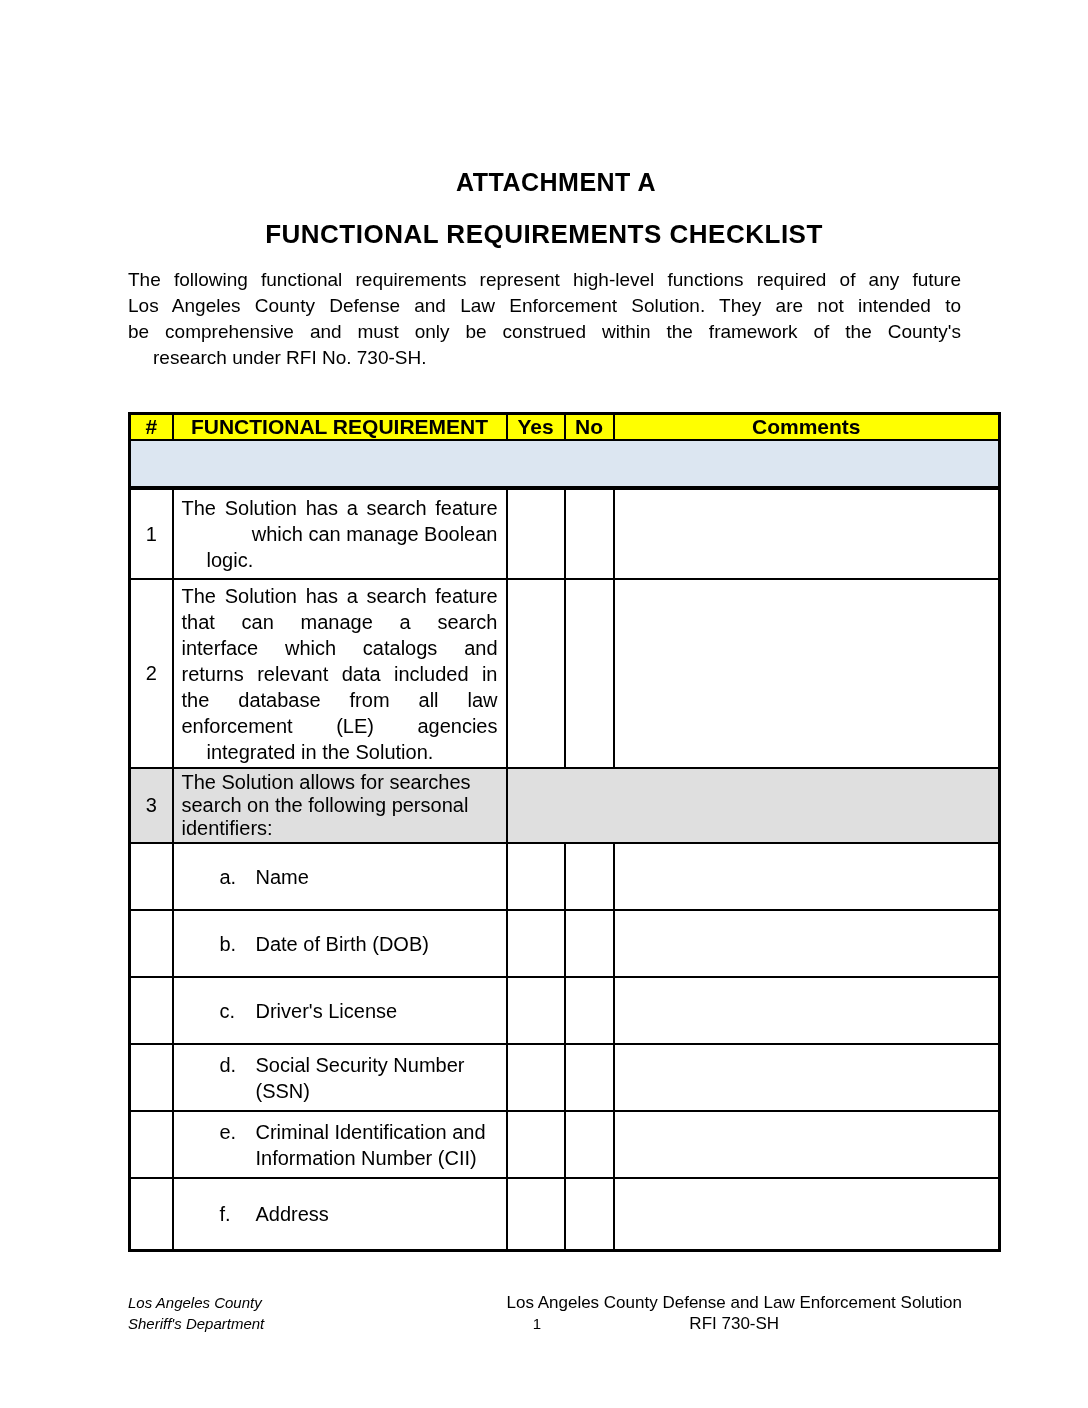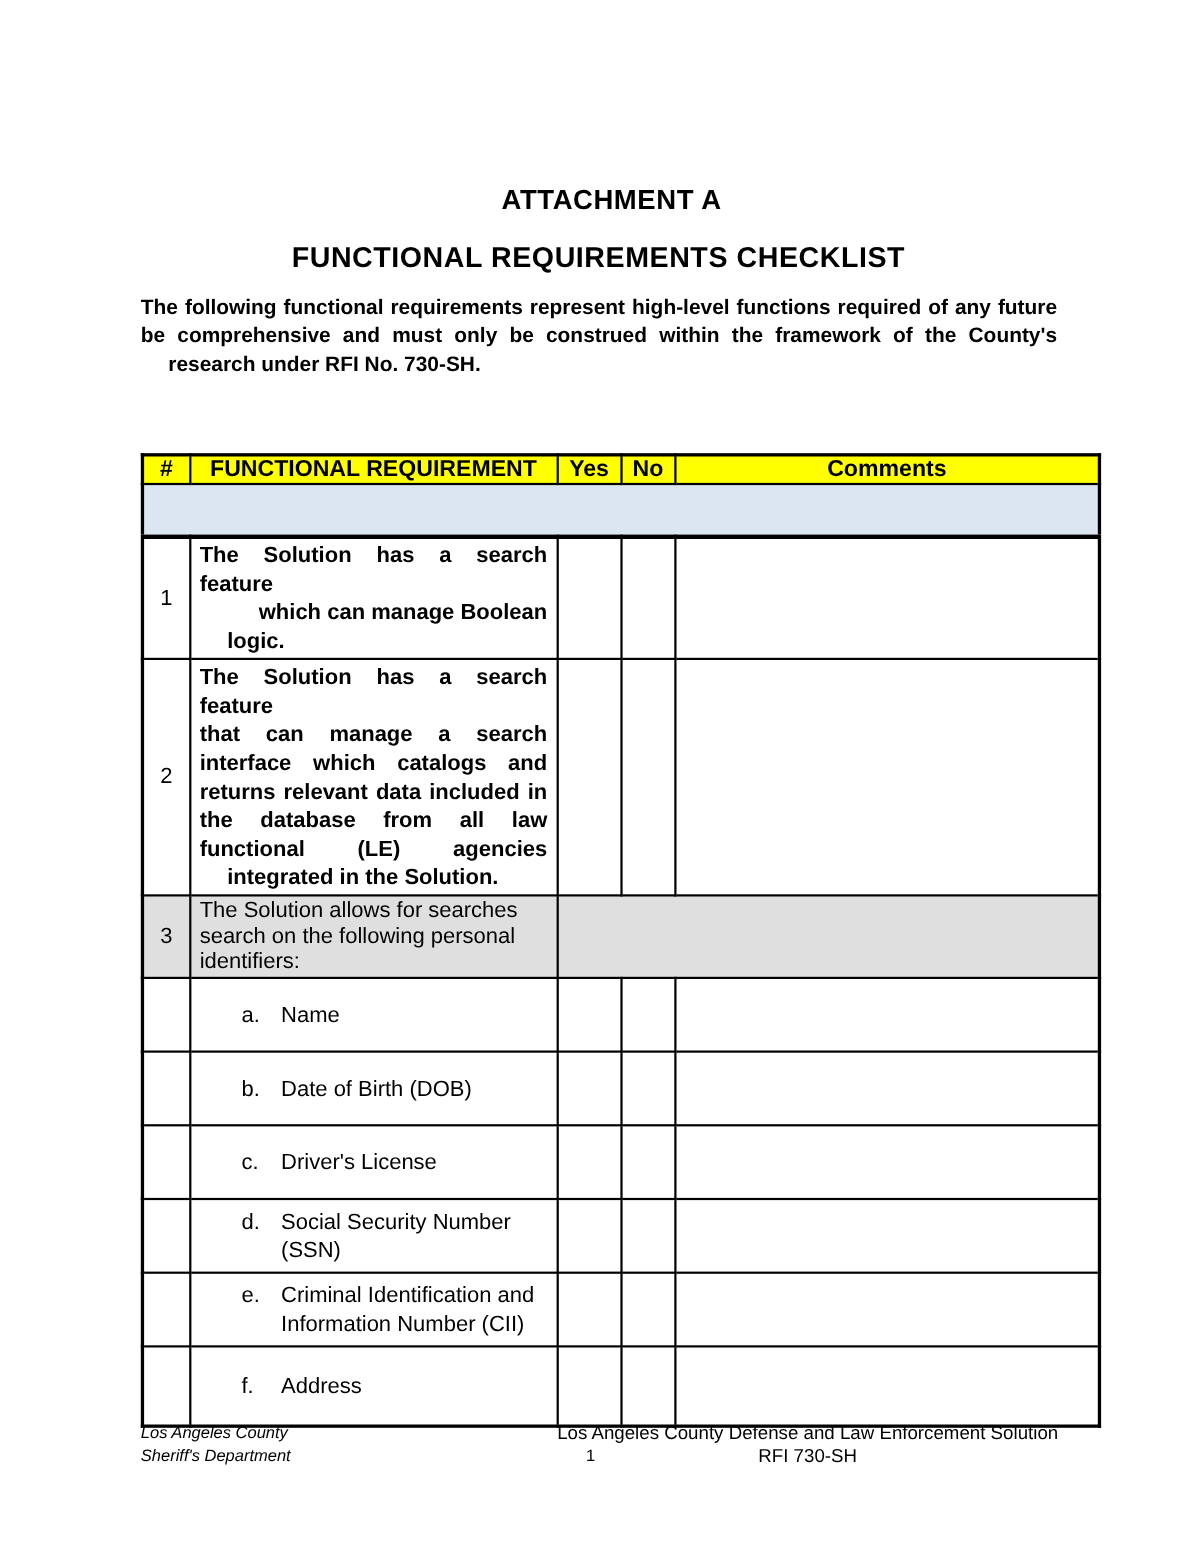--- a/index.html
+++ b/index.html
@@ -15,21 +15,21 @@
     position: absolute; left: 0; width: 1088px;
     text-align: center; font-weight: bold; line-height: 1.1;
   }
   #title1 { top: 169px; font-size: 25px; letter-spacing: 0.5px; padding-left: 12px; }
   #title2 { top: 220px; font-size: 26px; letter-spacing: 0.5px; }
 
   .intro {
     position: absolute; left: 128px; top: 267px; width: 833px;
     font-size: 19px; line-height: 26px;
   }
-  .just .ln { text-align: justify; text-align-last: justify; font-weight: bold; }
+  .just .ln { text-align: justify; text-align-last: justify; }
   .just .ln:last-child { text-align: right; text-align-last: left; margin-left: 25px; }
 
   table.req-table {
     position: absolute; left: 128px; top: 412px;
     border-collapse: collapse; table-layout: fixed;
     border: 3px solid var(--border, #000);
   }
   .req-table th, .req-table td {
     border: 2px solid var(--border, #000);
     padding: 0; vertical-align: middle;
@@ -67,20 +67,21 @@
   }
 </style>
 </head>
 <body>
 
 <div class="title" id="title1">ATTACHMENT A</div>
 <div class="title" id="title2">FUNCTIONAL REQUIREMENTS CHECKLIST</div>
 
 <div class="intro just">
     <div class="ln">The following functional requirements represent high-level functions required of any future</div>
+    <div class="ln">Los Angeles County Defense and Law Enforcement Solution.  They are not intended to</div>
     <div class="ln">be comprehensive and must only be construed within the framework of the County's</div>
     <div class="ln">research under RFI No. 730-SH.</div>
   </div>
 
 <table class="req-table">
   <colgroup>
     <col style="width:43px">
       <col style="width:334px">
       <col style="width:58px">
       <col style="width:49px">
@@ -108,21 +109,21 @@
     <td></td>
   </tr>
   <tr class="r2">
     <td class="num">2</td>
     <td class="req just">
           <div class="ln">The Solution has a search feature</div>
           <div class="ln">that can manage a search</div>
           <div class="ln">interface which catalogs and</div>
           <div class="ln">returns relevant data included in</div>
           <div class="ln">the database from all law</div>
-          <div class="ln">functional (LE) agencies</div>
+          <div class="ln">enforcement (LE) agencies</div>
           <div class="ln">integrated in the Solution.</div>
         </td>
     <td></td>
     <td></td>
     <td></td>
   </tr>
   <tr class="r3">
     <td class="num">3</td>
     <td class="req">
           <div class="ln">The Solution allows for searches</div>

